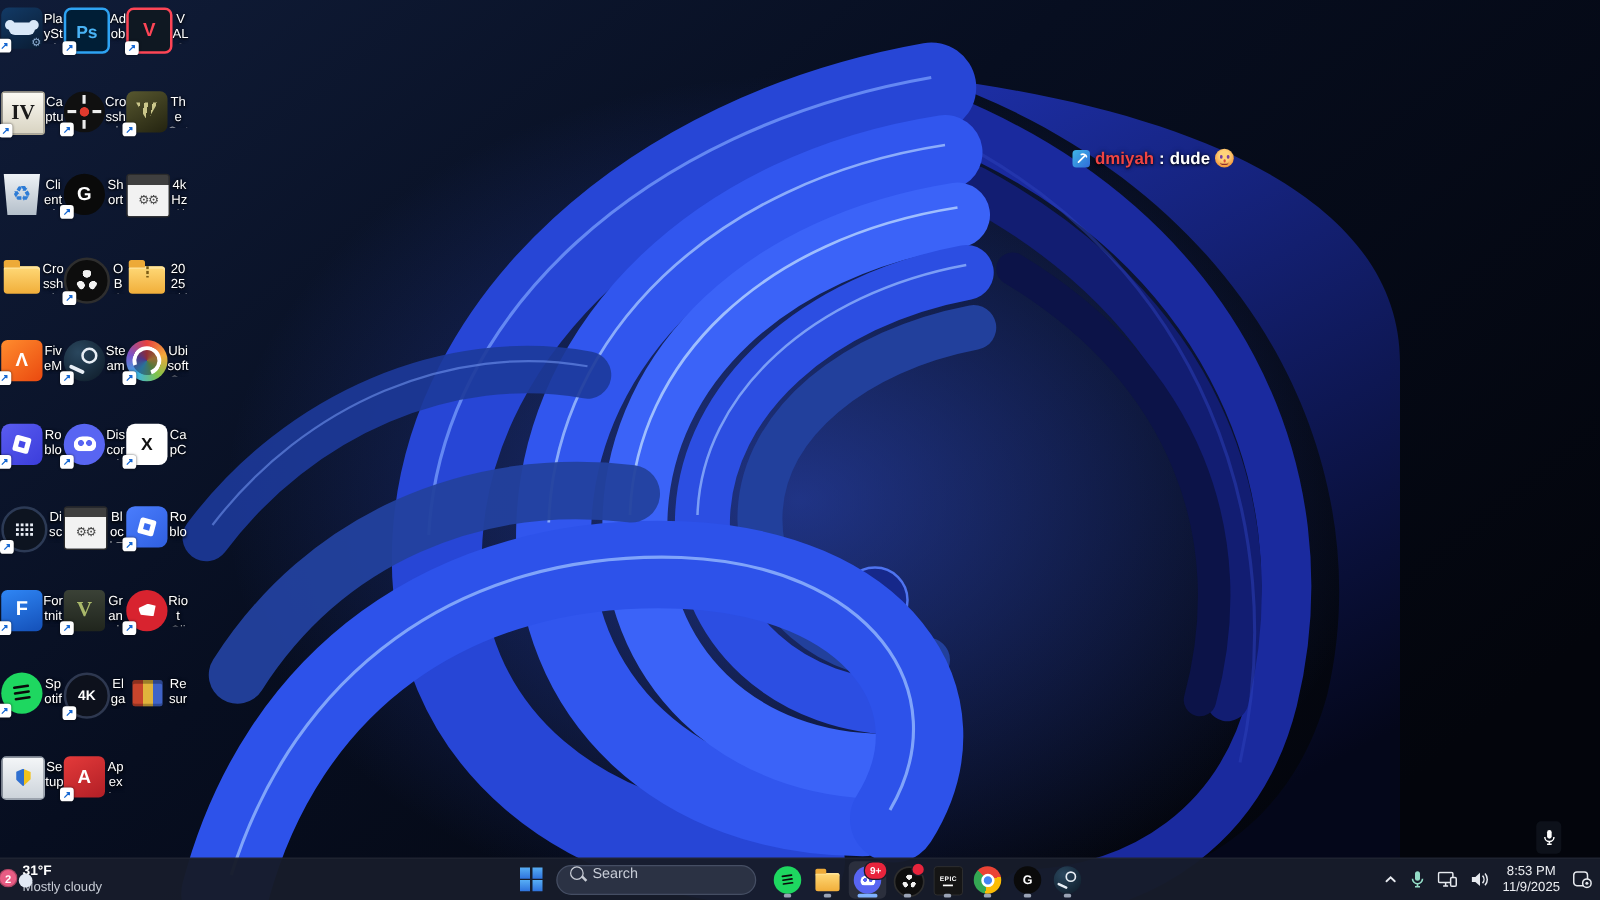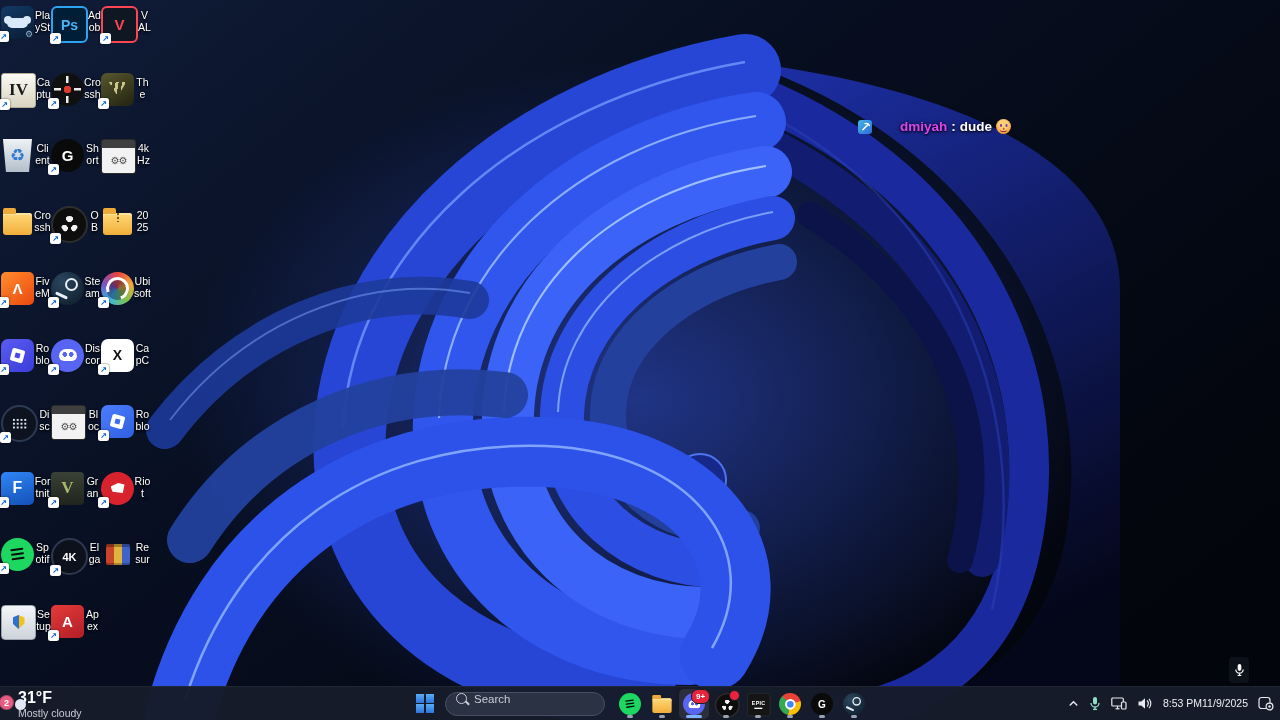--- a/index.html
+++ b/index.html
@@ -80,21 +80,21 @@
   .ic-epic{background:#151515;border:1px solid #333;border-radius:4px;color:#fff;}
   .ic-epic .g{flex-direction:column;font-weight:800;font-size:8px;letter-spacing:.5px;}
   .ic-epic .g::after{content:"";width:12px;height:2.5px;background:#fff;margin-top:1.5px;}
   .ic-chrome{border-radius:50%;background:conic-gradient(from -45deg,#ea4335 0 120deg,#fbbc05 120deg 235deg,#34a853 235deg 360deg);}
   .ic-chrome .g{width:10px;height:10px;background:#4285f4;border:3px solid #fff;border-radius:50%;}
 
   
   .chat{position:absolute;left:858px;top:119px;display:flex;align-items:center;gap:4px;font-weight:bold;font-size:13.5px;
     text-shadow:0 1px 2px rgba(0,0,0,.9),0 0 4px rgba(0,0,0,.7);}
   .cbadge{width:14px;height:14px;border-radius:3px;background:linear-gradient(135deg,#3fb6e8,#2f6bd8);display:flex;align-items:center;justify-content:center;flex:none;}
-  .cuser{color:#d946ef;margin-left:24px;}
+  .cuser{color:#ef4444;}
   .csep{color:#fff;}
   .cmsg{color:#fff;}
   .clown{width:15px;height:15px;border-radius:50%;position:relative;flex:none;
     background:radial-gradient(circle at 50% 38%,#ffd27a 0 34%,#f59a3e 72%,#d97820 100%);}
   .clown::before{content:"";position:absolute;left:3.5px;top:5px;width:2.6px;height:2.6px;border-radius:50%;background:#7a3fa0;
     box-shadow:5.5px 0 0 #7a3fa0,2.7px 3.2px 0 -0.2px #d84b3a;}
   .clown::after{content:"";position:absolute;left:3.8px;bottom:2.2px;width:7px;height:3.6px;border-bottom:1.6px solid #8a2f2f;border-radius:50%;}
 
   
   .micosd{position:absolute;right:31px;bottom:37px;width:20px;height:26px;background:rgba(15,19,28,.88);border-radius:4px;
@@ -102,21 +102,21 @@
 
   
   .taskbar{position:absolute;left:0;right:0;bottom:0;height:33px;background:rgba(23,28,42,.97);border-top:1px solid rgba(255,255,255,.05);}
   .weather{position:absolute;left:10px;top:0;bottom:0;display:flex;align-items:center;gap:8px;cursor:pointer;}
   .wcloudwrap{position:relative;margin-top:3px;}
   .wcloud{position:relative;width:22px;height:12px;background:linear-gradient(#eef3fa,#b6c3d8);border-radius:8px;}
   .wcloud::before{content:"";position:absolute;top:-6px;left:5px;width:11px;height:11px;background:#e2e9f4;border-radius:50%;}
   .wbadge{position:absolute;top:-10px;right:-4px;width:13px;height:13px;border-radius:50%;background:#e85c84;color:#fff;
     font-size:9px;font-weight:bold;display:flex;align-items:center;justify-content:center;z-index:2;border:1px solid rgba(0,0,0,.25);}
   .wtext{display:flex;flex-direction:column;line-height:1.2;}
-  .wtemp{font-size:16px;font-weight:bold;color:#fff;}
+  .wtemp{font-size:11px;font-weight:bold;color:#fff;}
   .wcond{font-size:10.5px;color:#c6cbd4;}
   .center{position:absolute;left:50%;transform:translateX(-50%);top:0;bottom:0;display:flex;align-items:center;gap:6px;}
   .startbtn{width:28px;height:28px;border:none;background:transparent;border-radius:4px;display:flex;align-items:center;justify-content:center;padding:0;cursor:pointer;}
   .winlogo{display:grid;grid-template-columns:8.5px 8.5px;grid-template-rows:8.5px 8.5px;gap:1.6px;}
   .winlogo span{background:linear-gradient(180deg,#57aef5,#2e73dd);}
   .search{width:138px;height:22px;background:rgba(44,52,70,.95);border:1px solid #454e63;border-radius:12px;
     display:flex;align-items:flex-start;gap:7px;padding:0 10px;cursor:text;}
   .mag{width:9px;height:9px;border:1.6px solid #c9cdd6;border-radius:50%;position:relative;flex:none;}
   .mag::after{content:"";position:absolute;width:5px;height:1.6px;background:#c9cdd6;transform:rotate(45deg);right:-4px;bottom:-1.5px;}
   .searchtxt{font-size:11.5px;color:#c7ccd6;}
@@ -125,21 +125,21 @@
   .tbtn.active{background:rgba(255,255,255,.09);}
   .ticon{position:relative;width:22px;height:22px;display:block;}
   .ticon .dicon{position:absolute;top:0;left:0;transform:scale(.6667);transform-origin:top left;}
   .badge{position:absolute;top:-4px;right:-5px;min-width:13px;height:13px;background:#e8243c;color:#fff;font-size:8px;font-weight:bold;
     border-radius:7px;display:flex;align-items:center;justify-content:center;padding:0 2px;border:1.5px solid #171c2a;z-index:3;}
   .badge.dot{min-width:0;width:9px;height:9px;padding:0;border-radius:50%;top:-3px;right:-3px;}
   .ind{position:absolute;bottom:1px;left:50%;transform:translateX(-50%);width:6px;height:3px;border-radius:2px;background:#9aa3b5;}
   .ind.wide{width:16px;background:#7fb2ff;}
   .tray{position:absolute;right:6px;top:0;bottom:0;display:flex;align-items:center;gap:10px;}
   .traybtn{background:transparent;border:none;padding:0;display:flex;align-items:center;justify-content:center;cursor:pointer;}
-  .clock{display:flex;flex-direction:row;align-items:center;line-height:1.2;font-size:10.5px;color:#eceef2;cursor:pointer;}
+  .clock{display:flex;flex-direction:column;align-items:center;line-height:1.2;font-size:10.5px;color:#eceef2;cursor:pointer;}
 </style>
 </head>
 <body>
 
 <div class="screen">
 
   <svg class="wall" viewBox="0 0 1280 720" preserveAspectRatio="none">
     <defs>
       <linearGradient id="bg" x1="0" y1="0" x2="1" y2="0.7">
         <stop offset="0" stop-color="#101c38"></stop>

